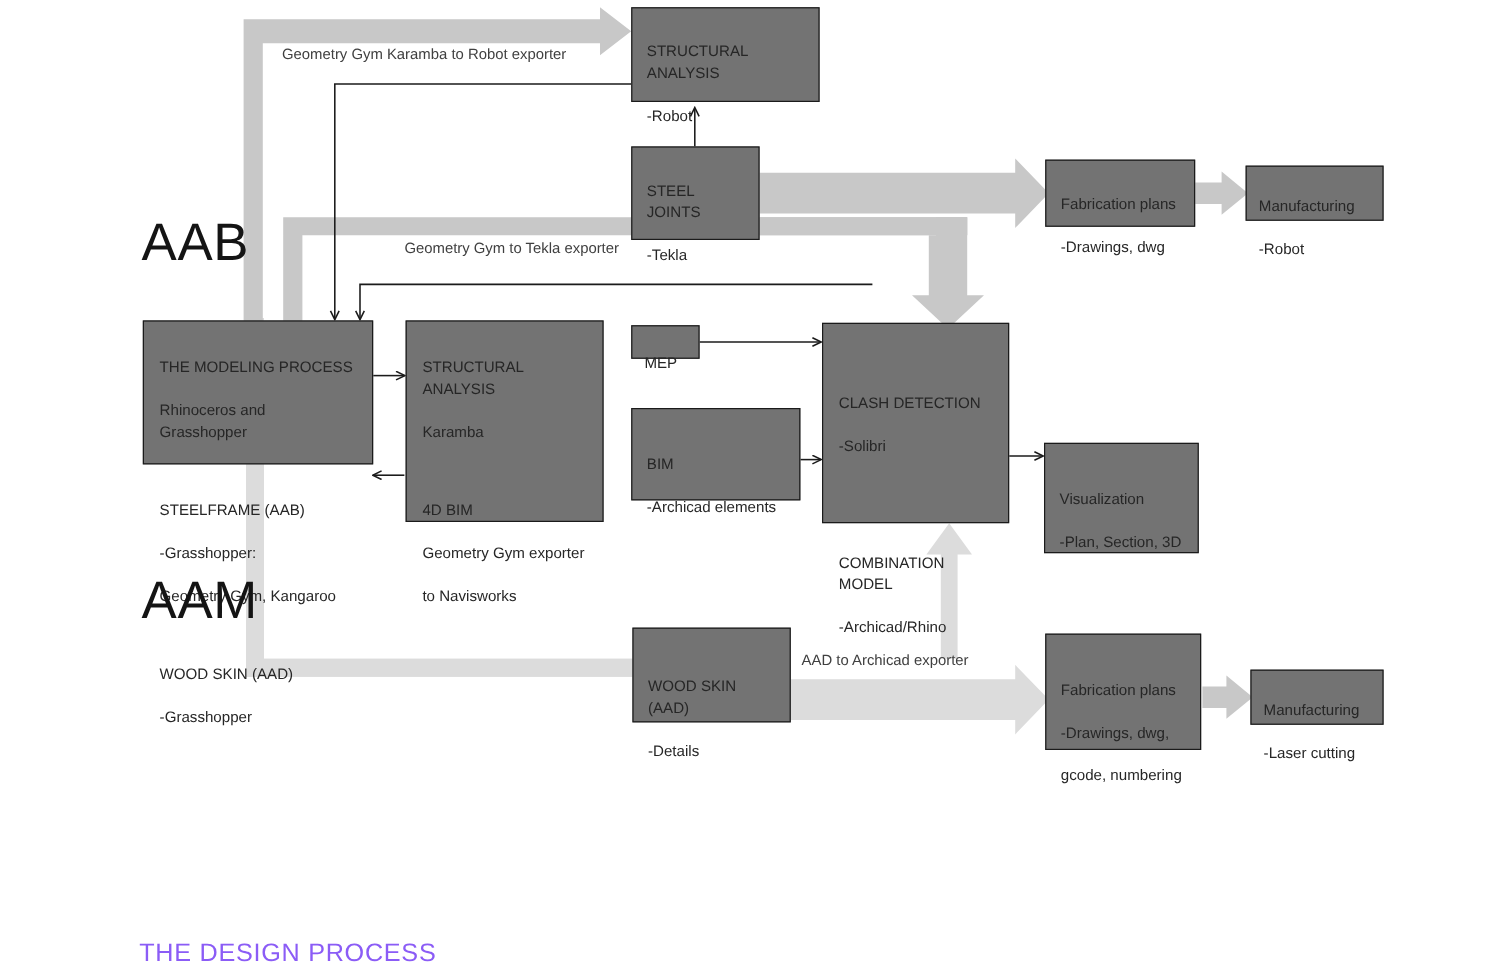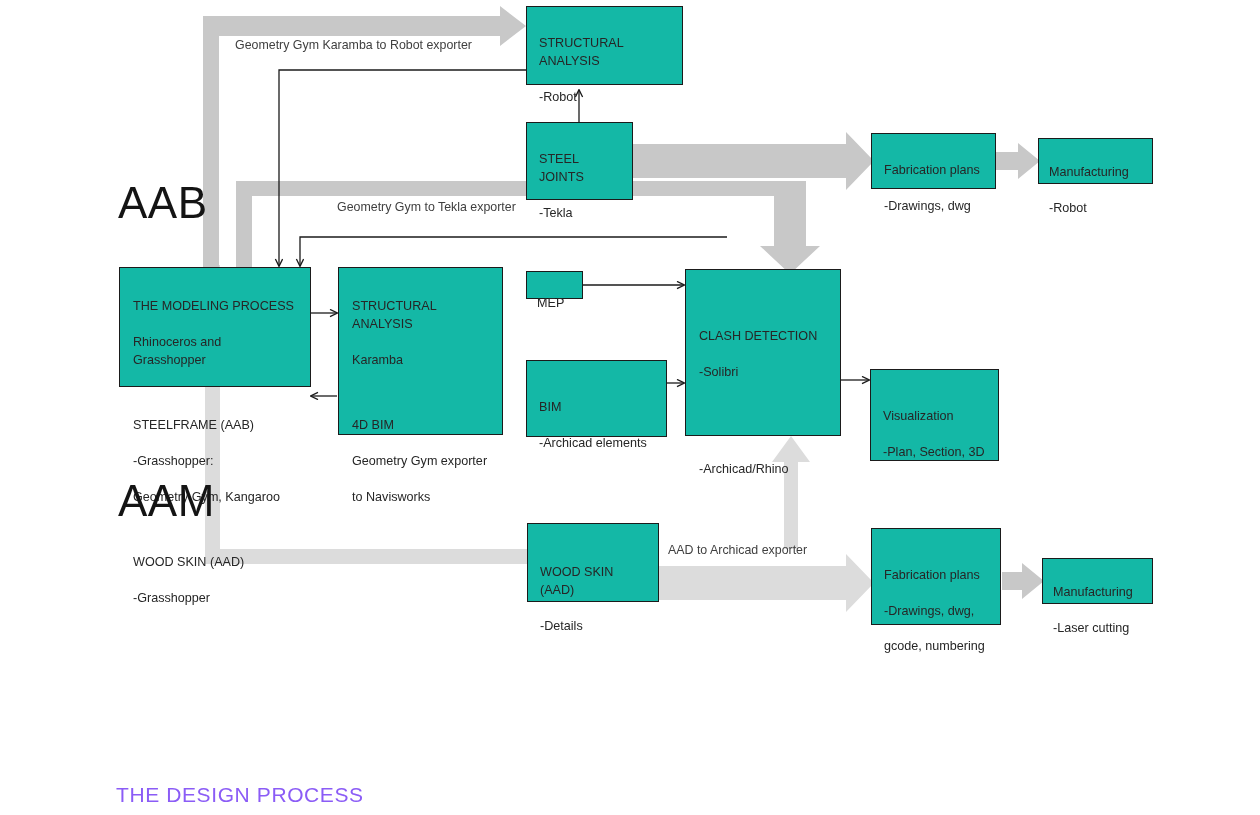--- a/index.html
+++ b/index.html
@@ -18,21 +18,21 @@
   svg#wires{
     position:absolute;
     left:0; top:0;
     width:1260px; height:815px;
     pointer-events:none;
   }
   .box{
     position:absolute;
     box-sizing:border-box;
     border:1.4px solid #1b1b1b;
-    background:#14b8a6;
+    background:#737373;
     padding:10px 12px;
     font-size:12.6px;
     line-height:1.42;
     color:#262626;
     white-space:pre-line;
   }
   .box .ttl{display:block;}
   .box .seg{display:block;}
   .gap{display:block;height:12px;}
   .big-label{
@@ -165,29 +165,30 @@
     <span class="gap"></span>
     <span class="seg">4D BIM</span>
     <span class="seg">Geometry Gym exporter</span>
     <span class="seg">to Navisworks</span>
   </div>
 
   <div class="box" style="left:526px; top:271px; width:57px; height:28px; padding:5px 10px;">
     <span class="ttl">MEP</span>
   </div>
 
-  <div class="box" style="left:526px; top:360px; width:141px; height:77px; padding:20px 12px;">
+  <div class="box" style="left:526px; top:340px; width:141px; height:77px; padding:20px 12px;">
     <span class="ttl">BIM</span>
     <span class="seg">-Archicad elements</span>
   </div>
 
   <div class="box" style="left:685px; top:269px; width:156px; height:167px; padding:40px 13px;">
     <span class="ttl">CLASH DETECTION</span>
     <span class="seg">-Solibri</span>
     <span class="gap" style="height:44px;"></span>
+    <span class="ttl">COMBINATION MODEL</span>
     <span class="seg">-Archicad/Rhino</span>
   </div>
 
   <div class="box" style="left:870px; top:342px; width:129px; height:92px; padding:20px 12px;margin-top:27px;">
     <span class="ttl">Visualization</span>
     <span class="seg">-Plan, Section, 3D</span>
   </div>
 
   <div class="box" style="left:527px; top:523px; width:132px; height:79px; padding:22px 12px;">
     <span class="ttl">WOOD SKIN (AAD)</span>

